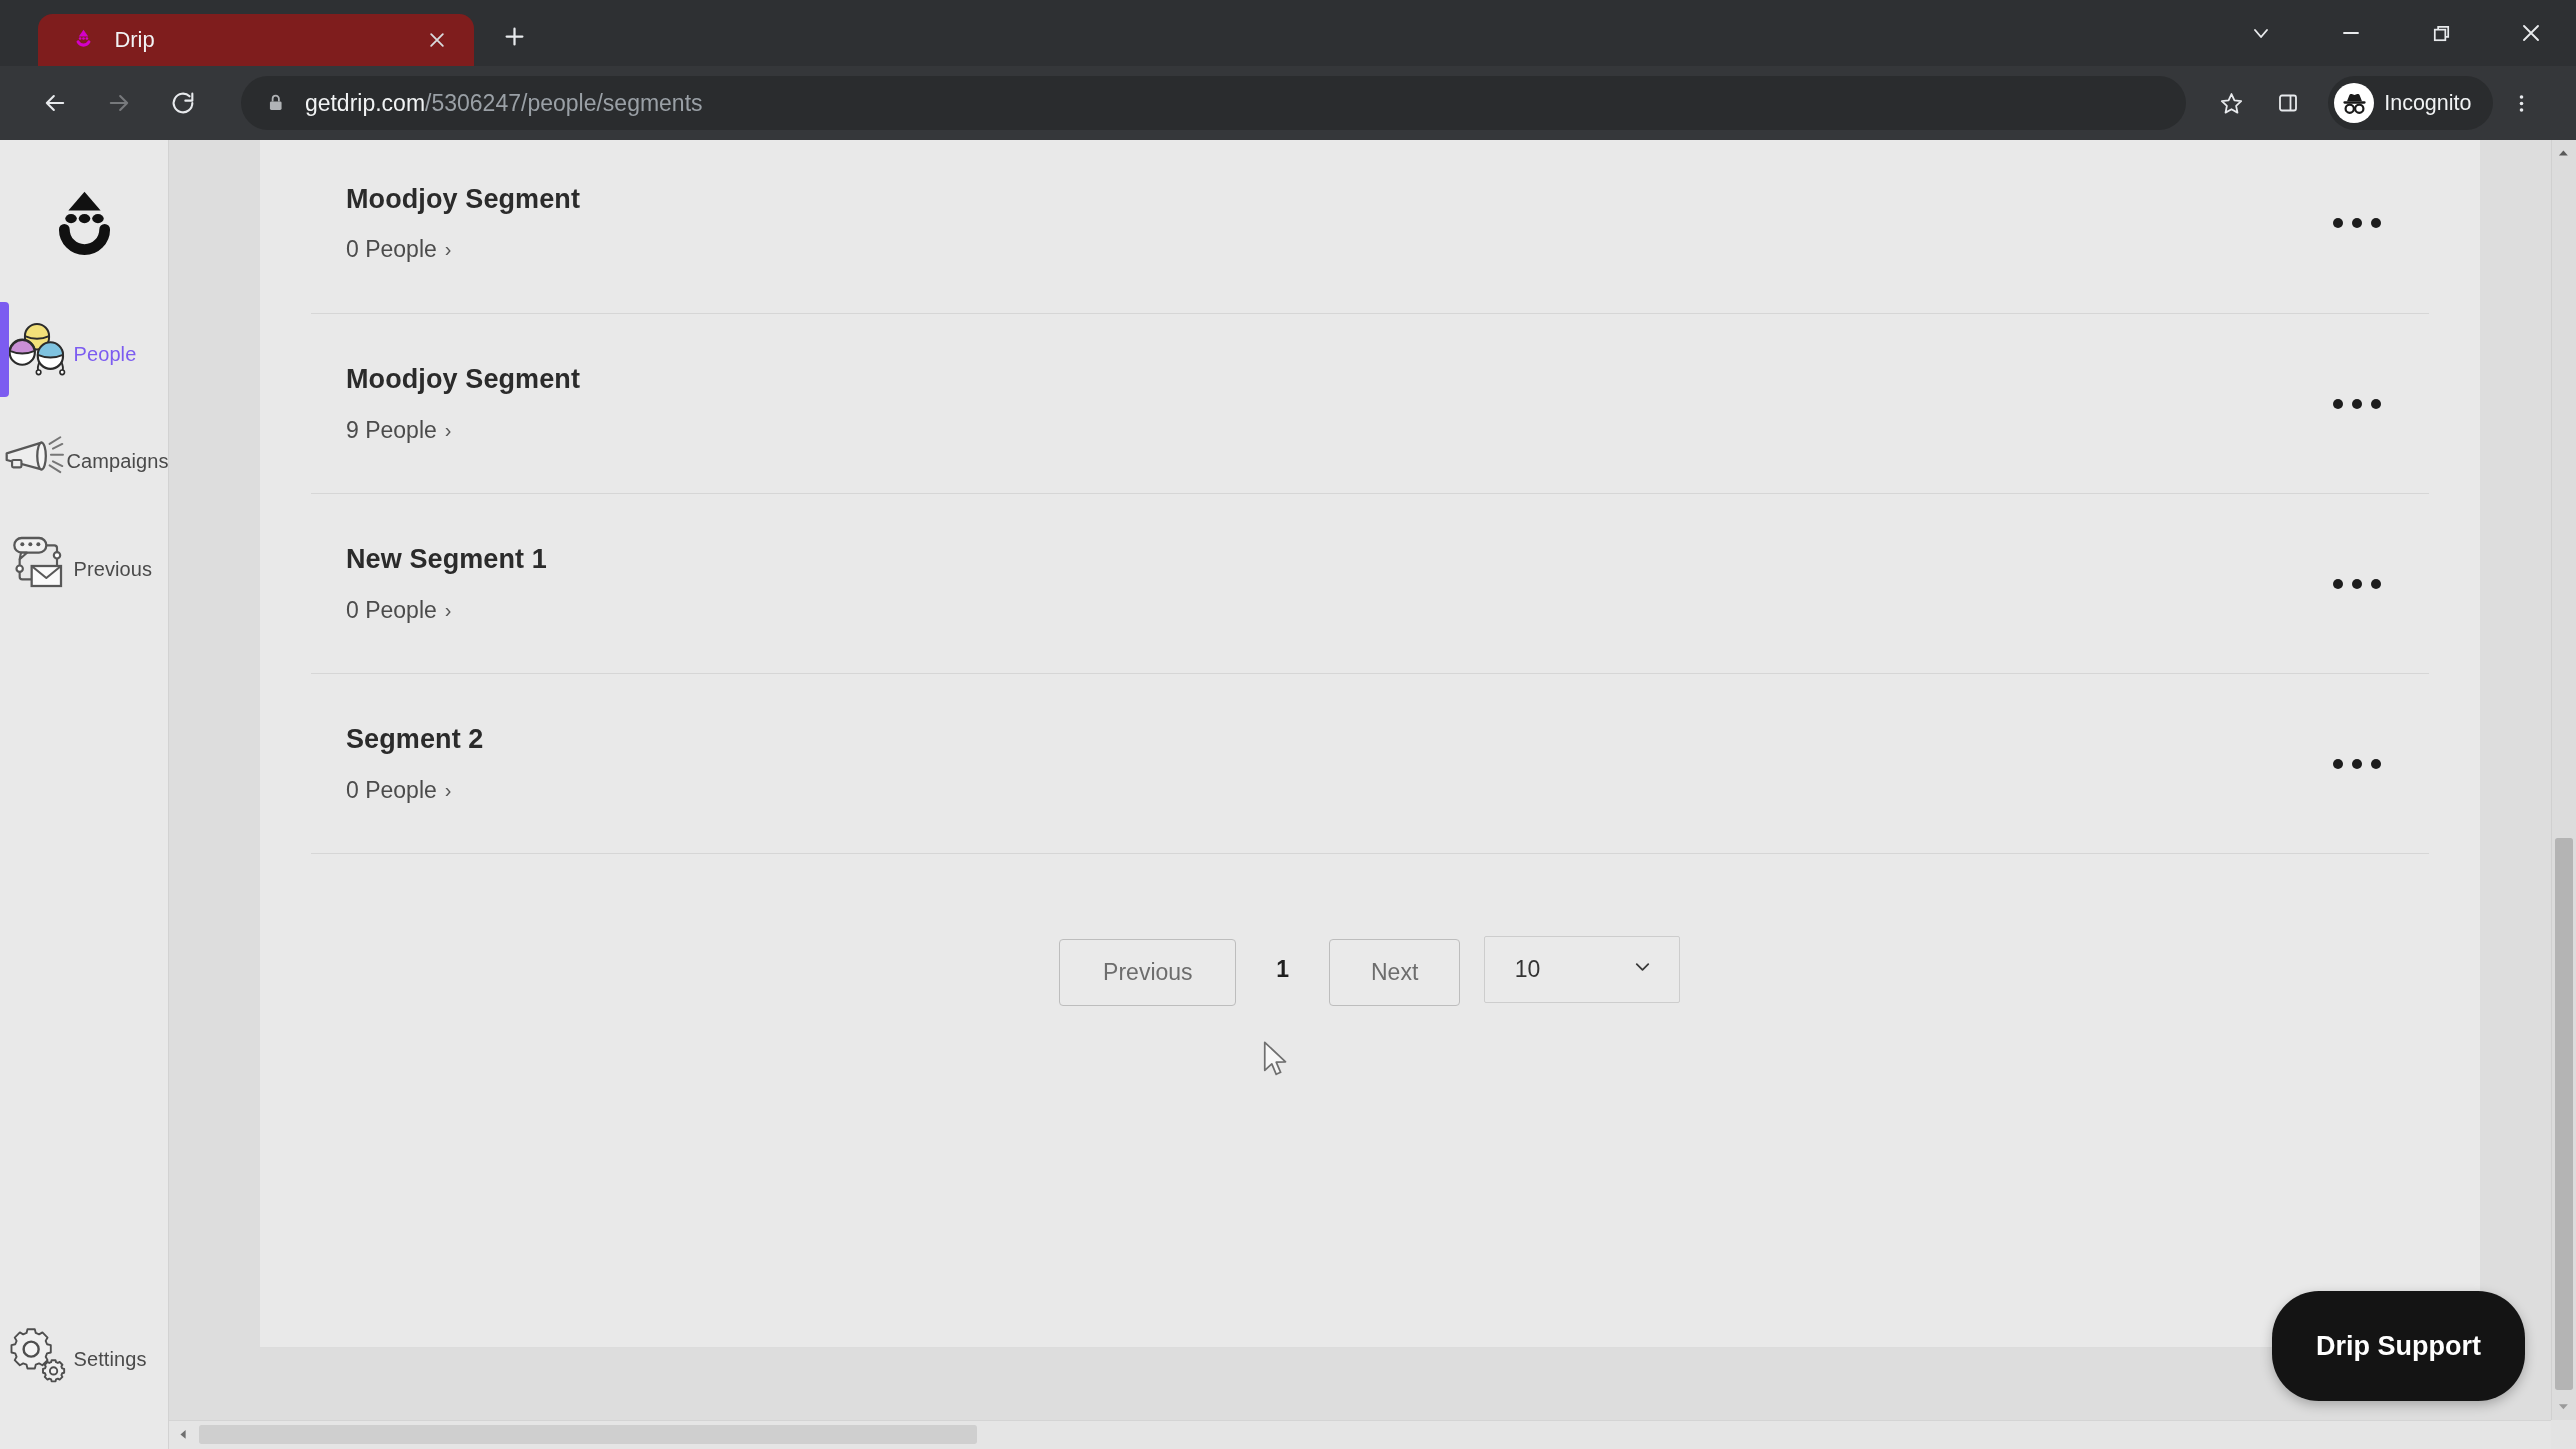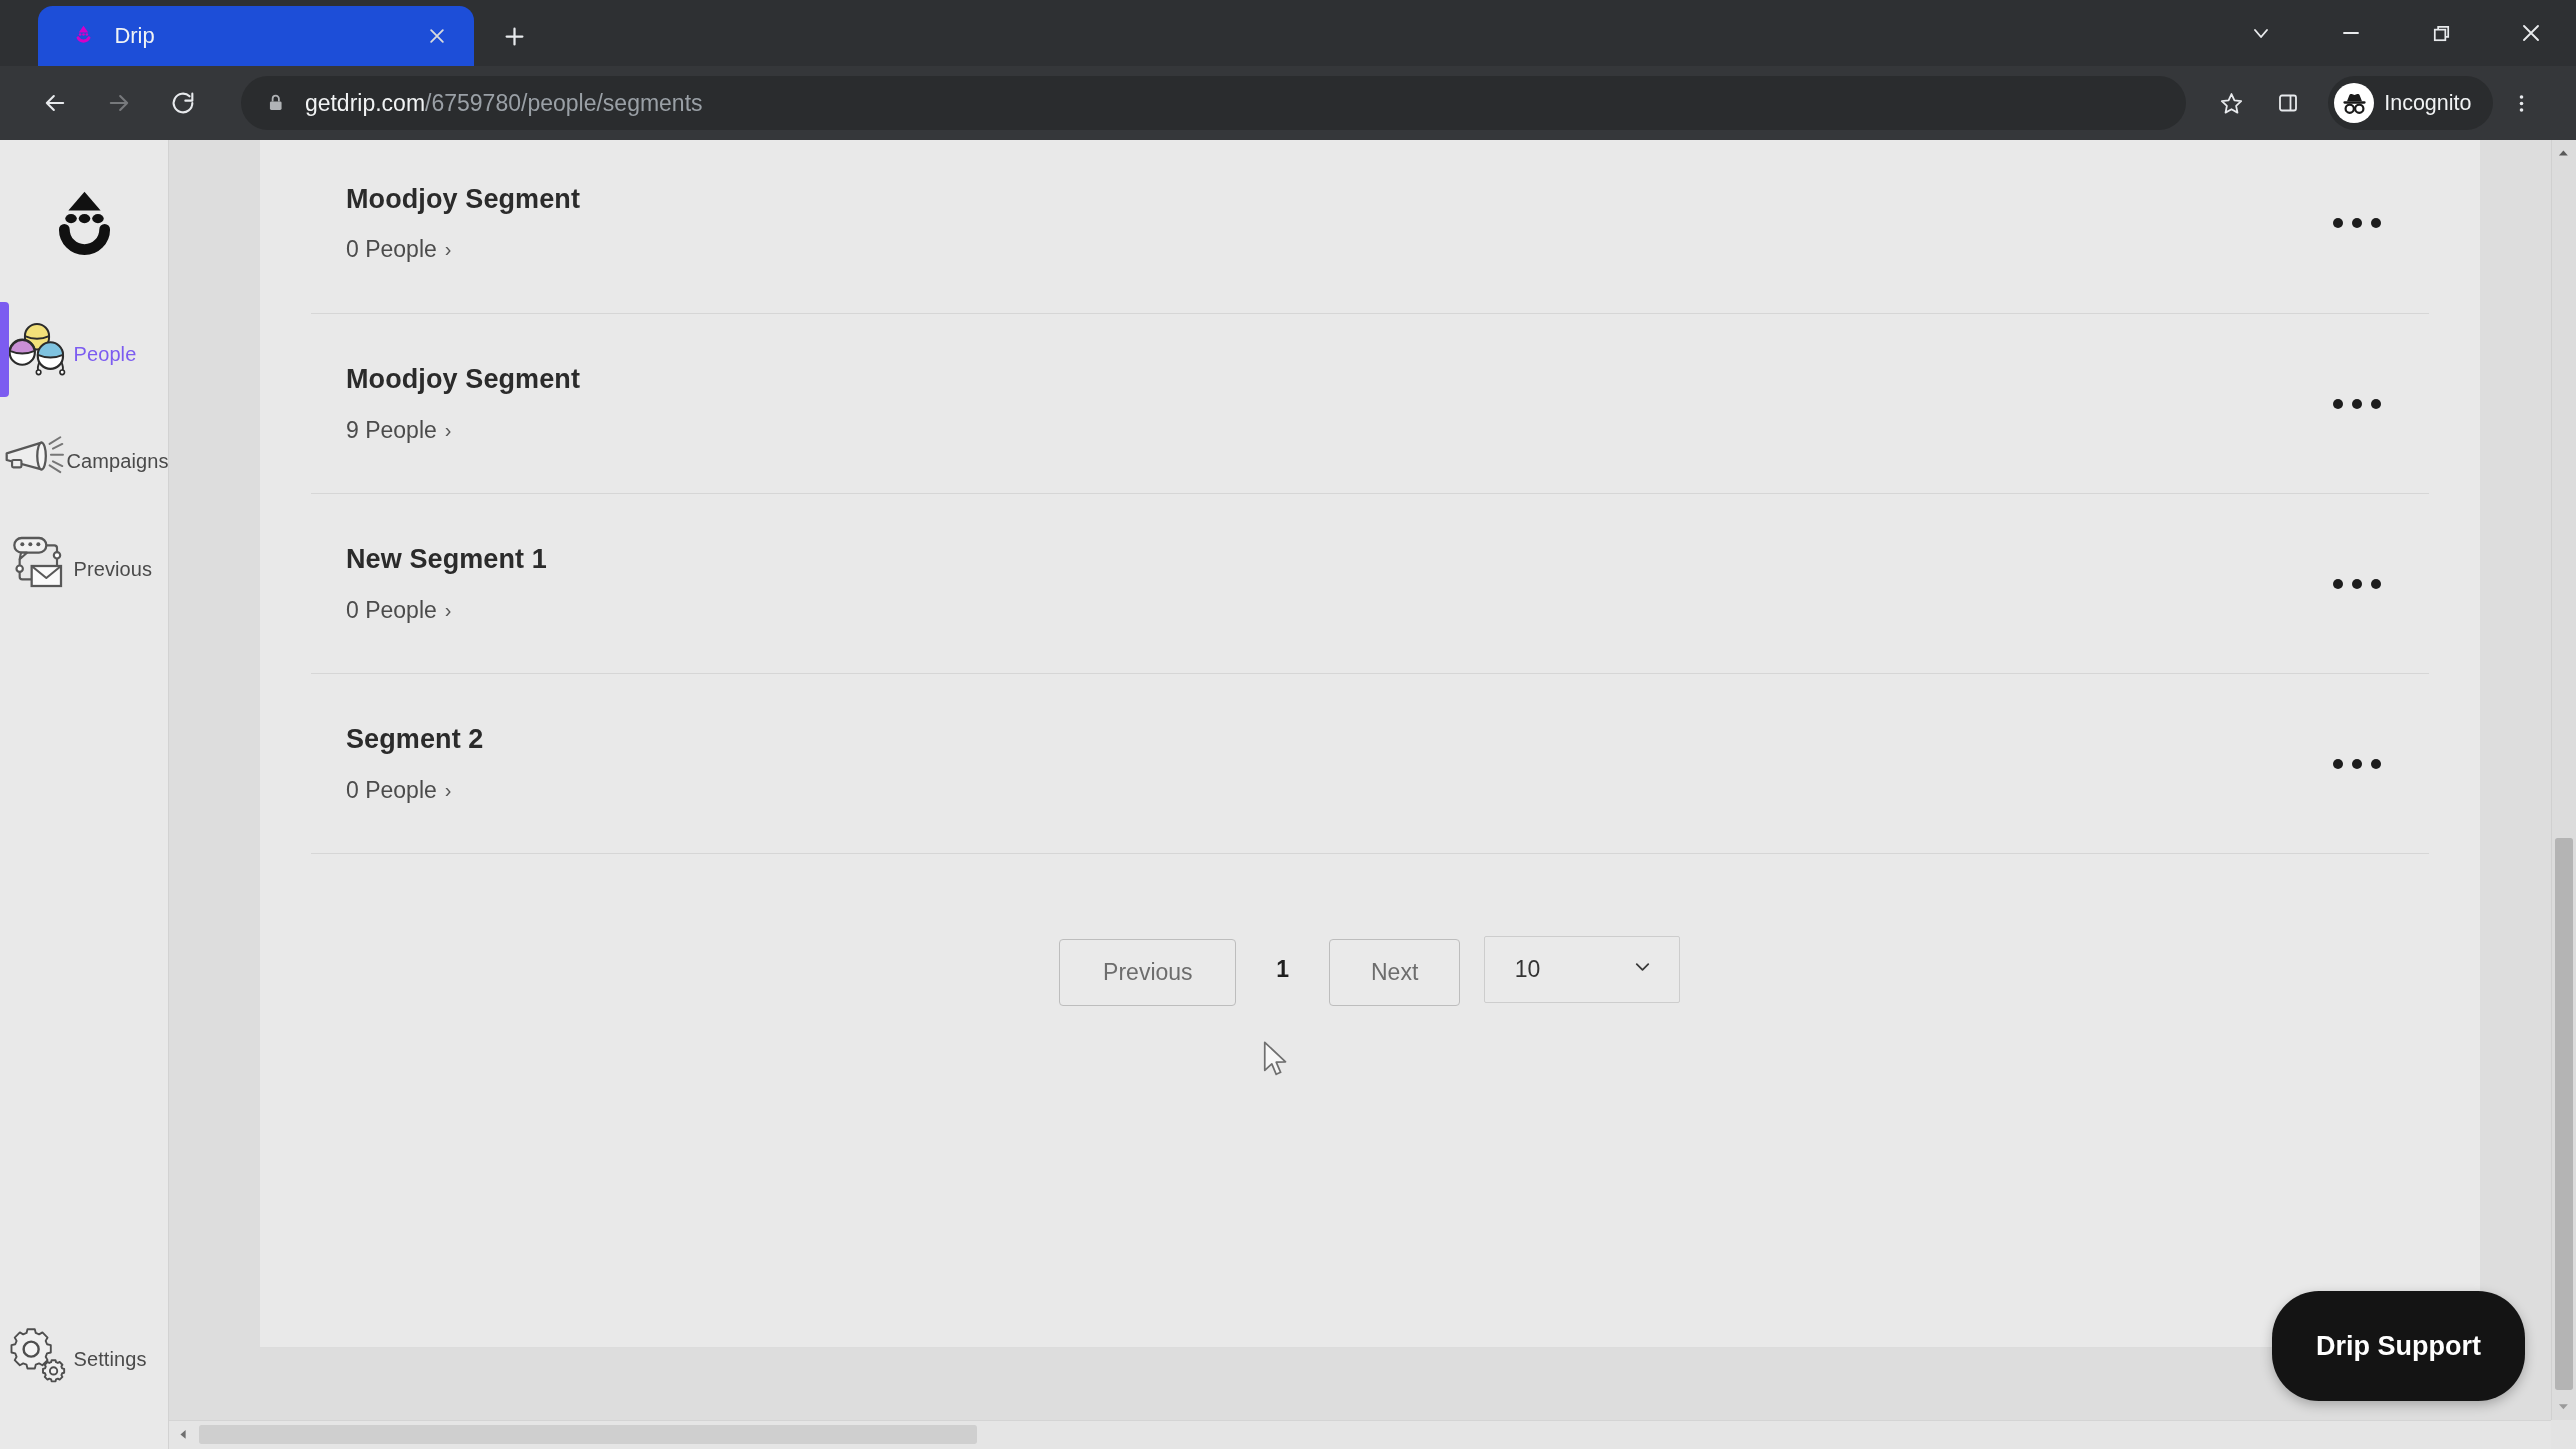--- a/index.html
+++ b/index.html
@@ -11,21 +11,21 @@
   }
 
   
   .browser { width:2576px; height:1449px; display:flex; flex-direction:column; }
 
   .tabstrip {
     height:66px; background:#2e3033; display:flex; align-items:flex-end;
     position:relative; flex:0 0 66px;
   }
   .tab {
-    width:436px; height:60px; background:#1d4ed8; border-radius:14.8px 14.8px 0 0;
+    width:436px; height:52px; background:#7f1d1d; border-radius:14.8px 14.8px 0 0;
     display:flex; align-items:center; padding:0 19px 0 31px; margin-left:38px;
     position:relative;
   }
   .tab-favicon { width:28px; height:28px; flex:0 0 28px; display:flex; align-items:center; justify-content:center; }
   .tab-title {
     color:#f1f3f4; font-size:22px; margin-left:17.4px; flex:1;
     white-space:nowrap; overflow:hidden; text-overflow:ellipsis;
   }
   .tab-close {
     width:36px; height:36px; border-radius:50%; display:flex;
@@ -242,21 +242,21 @@
       </svg>
     </div>
 
     <div class="omnibox">
       <span class="lock-icon">
         <svg width="21.5" height="21.5" viewBox="0 0 24 24">
           <rect x="5.5" y="10.5" width="13" height="9.5" rx="1.6" fill="#b0b3b6"></rect>
           <path d="M8.5 10.5 V7.6 a3.5 3.5 0 0 1 7 0 V10.5" stroke="#b0b3b6" stroke-width="2" fill="none"></path>
         </svg>
       </span>
-      <span class="url"><b>getdrip.com</b><span>/6759780/people/segments</span></span>
+      <span class="url"><b>getdrip.com</b><span>/5306247/people/segments</span></span>
     </div>
 
     <div class="tool-icon">
       <svg width="27" height="27" viewBox="0 0 24 24">
           <path d="M12 3.6 l2.6 5.6 6 .7 -4.5 4.2 1.2 6 -5.3-3 -5.3 3 1.2-6 -4.5-4.2 6-.7 Z" stroke="#e8eaed" stroke-width="1.6" fill="none" stroke-linejoin="round"></path>
         </svg>
     </div>
     <div class="tool-icon">
       <svg width="24" height="24" viewBox="0 0 24 24">
         <rect x="4" y="4.5" width="16" height="15" rx="2" stroke="#e8eaed" stroke-width="1.8" fill="none"></rect>

